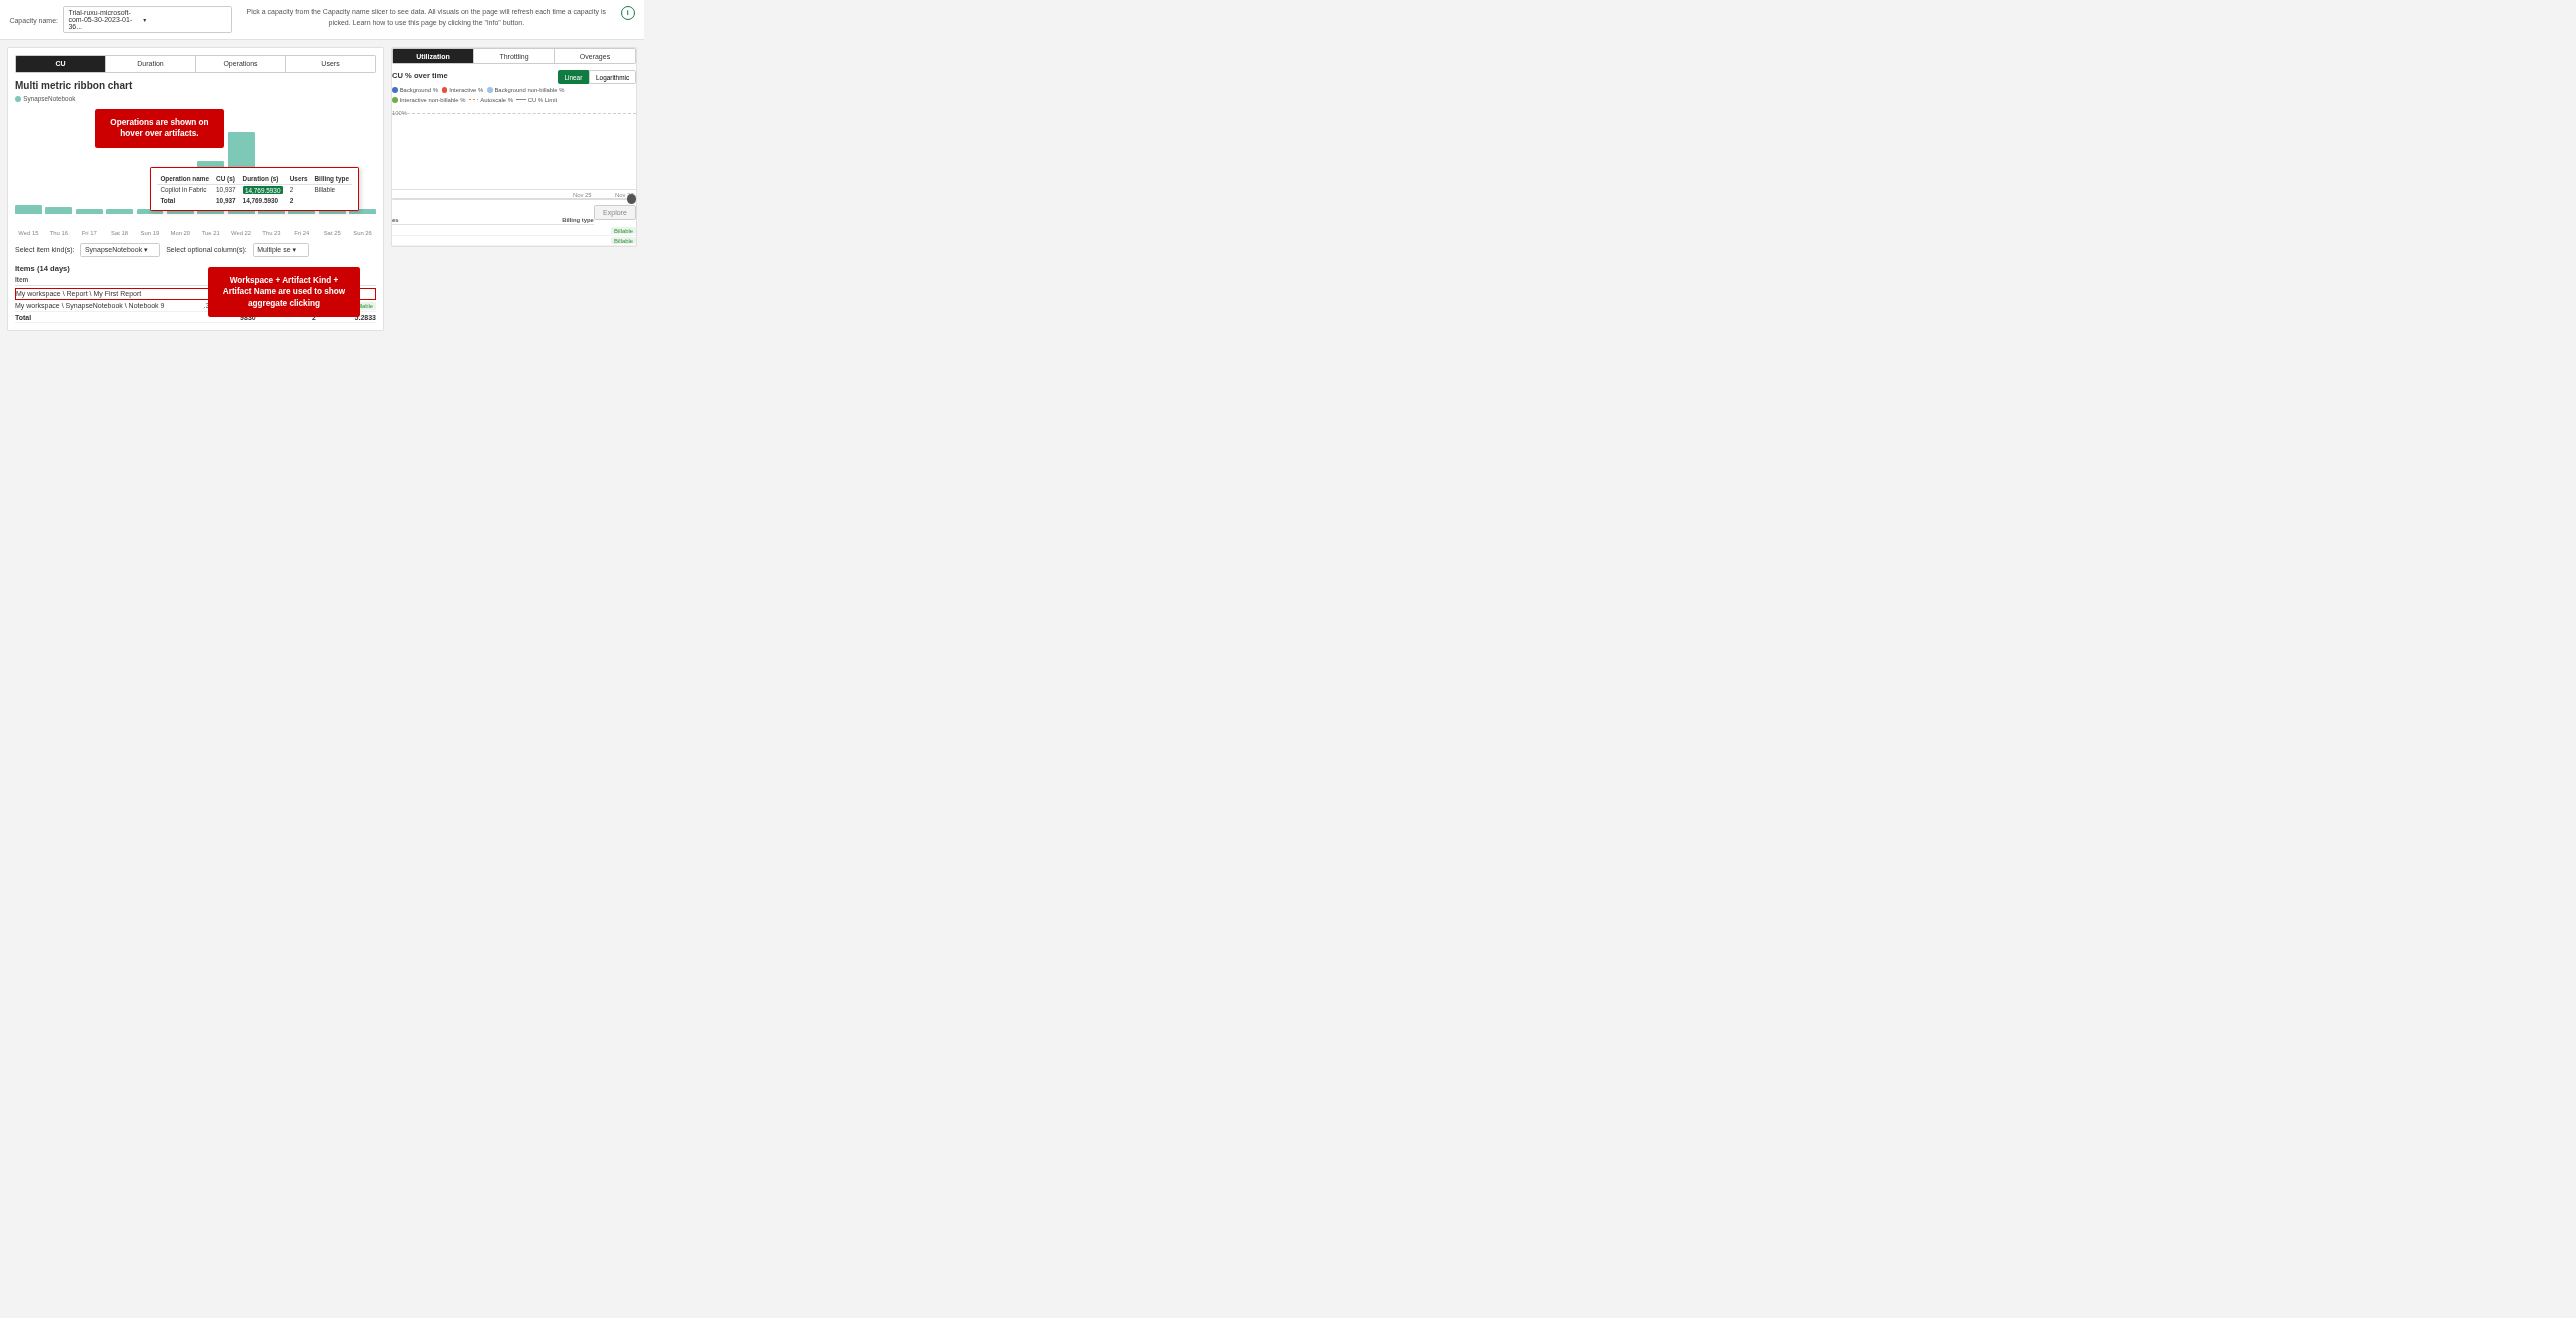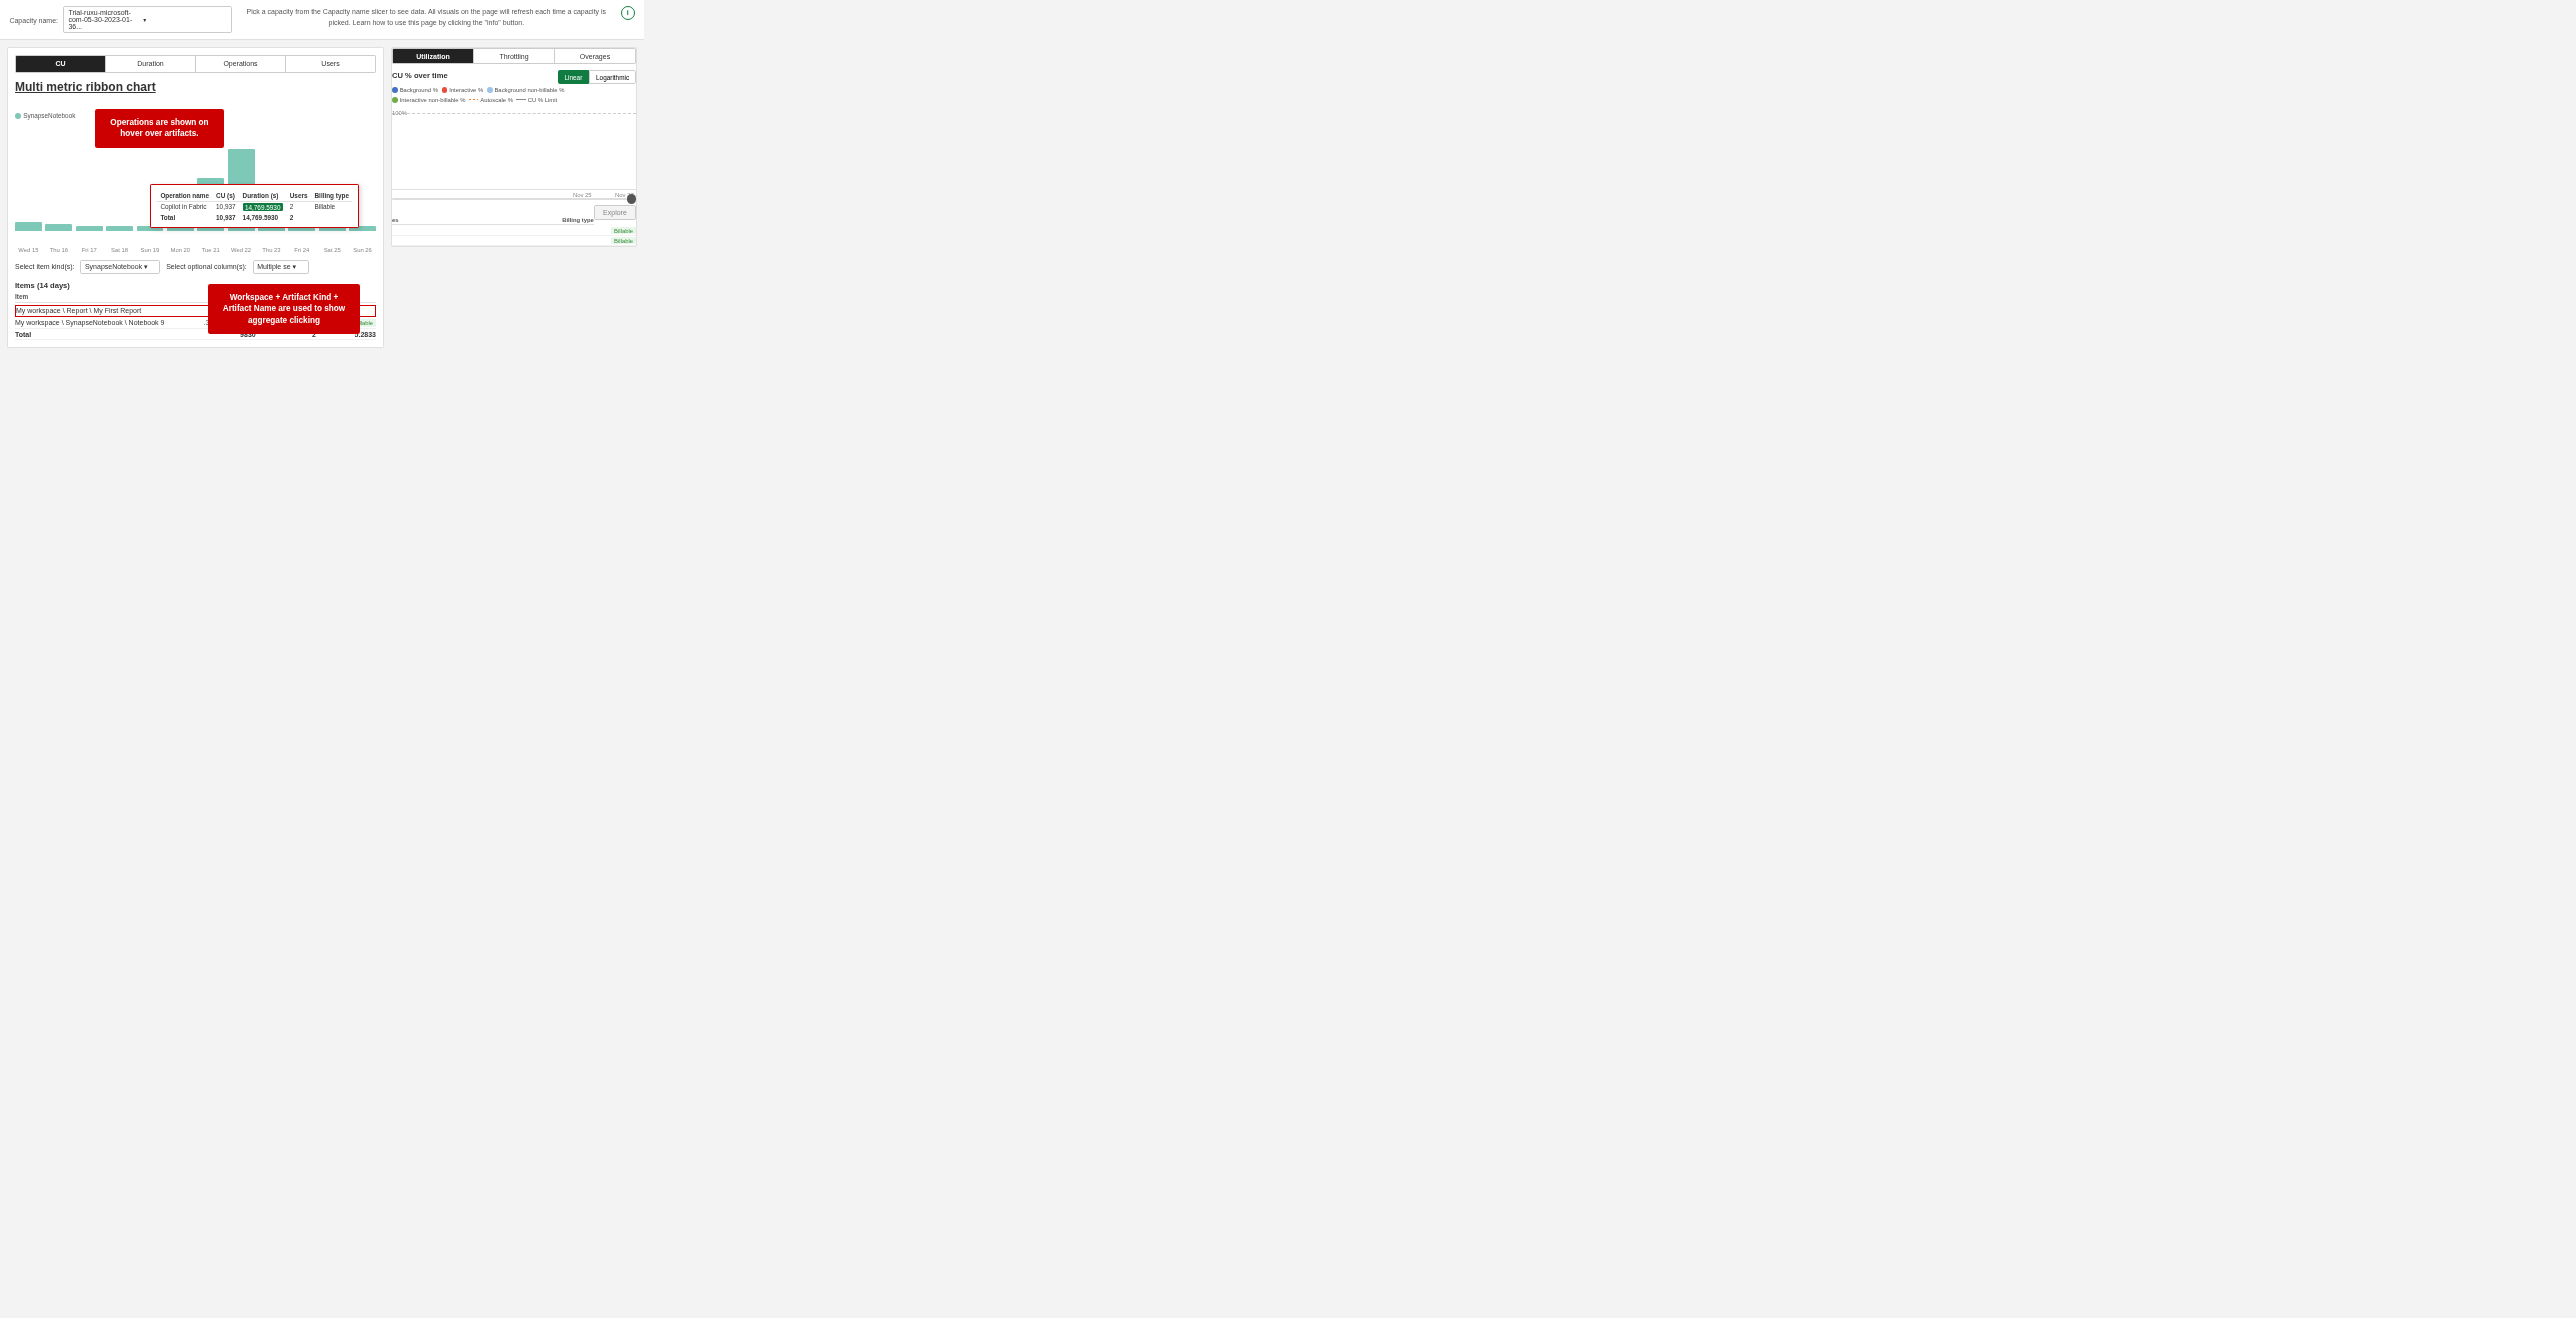--- a/index.html
+++ b/index.html
@@ -17,21 +17,21 @@
     .capacity-dropdown span { flex: 1; }
     .capacity-dropdown .chevron { margin-left: 3.5px; font-size: 5.9px; }
     .header-info { font-size: 7px; color: #555; text-align: center; flex: 1; line-height: 1.5; margin-top: 1.2px; }
     .info-btn { width: 14px; height: 14px; border-radius: 50%; border: 1.2px solid #107c41; display: flex; align-items: center; justify-content: center; color: #107c41; font-size: 7px; font-weight: bold; cursor: pointer; margin-left: auto; }
 
     .tab-bar { display: flex; border: 0.6px solid #ccc; border-radius: 1.2px; overflow: hidden; margin-bottom: 7px; }
     .tab-item { flex: 1; text-align: center; padding: 4.1px 2.3px; font-size: 7px; cursor: pointer; background: #fff; color: #333; border-right: 0.6px solid #ccc; }
     .tab-item:last-child { border-right: none; }
     .tab-item.active { background: #222; color: #fff; font-weight: 600; }
 
-    .section-title { font-size: 12px; font-weight: 600; margin-bottom: 18px; text-decoration: underline; }
+    .section-title { font-size: 10px; font-weight: 600; margin-bottom: 4px; }
     .legend-item { display: inline-flex; align-items: center; gap: 2.3px; font-size: 6.4px; color: #555; margin-right: 4.7px; }
     .legend-dot { width: 5.9px; height: 5.9px; border-radius: 50%; display: inline-block; }
 
     .chart-area { height: 117px; position: relative; margin: 4.7px 0; display: flex; align-items: flex-end; gap: 3.5px; padding-bottom: 11.7px; }
     .chart-bar { background: #7ec8b8; border-radius: 1.2px 1.2px 0 0; flex: 1; }
     .chart-labels { display: flex; gap: 3.5px; font-size: 5.9px; color: #888; }
     .chart-label { flex: 1; text-align: center; }
 
     .bottom-section { margin-top: 7px; }
     .filter-row { display: flex; align-items: center; gap: 5.9px; margin-bottom: 5.9px; flex-wrap: wrap; }

